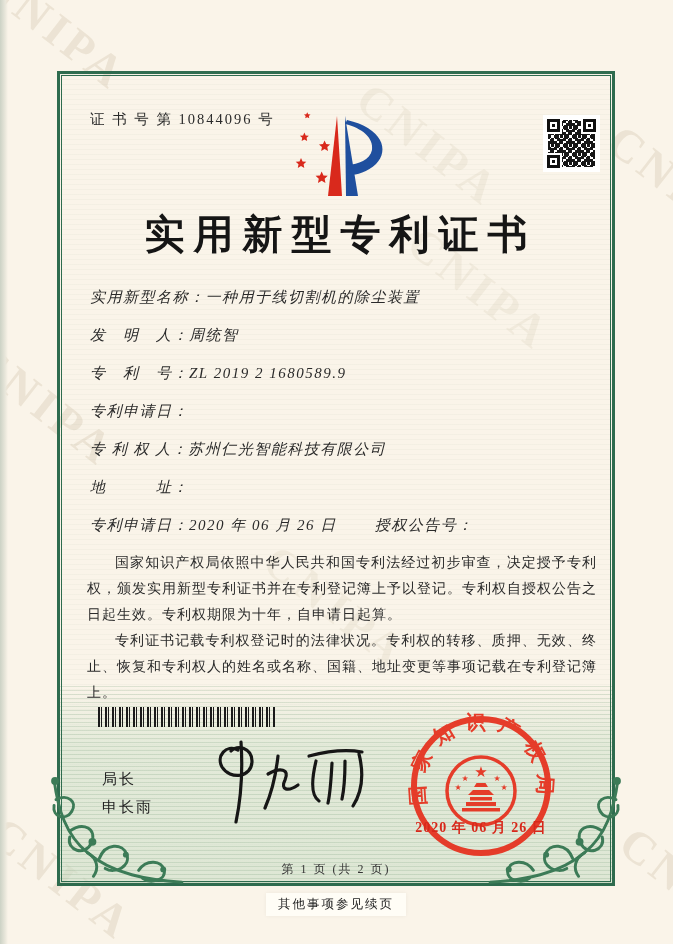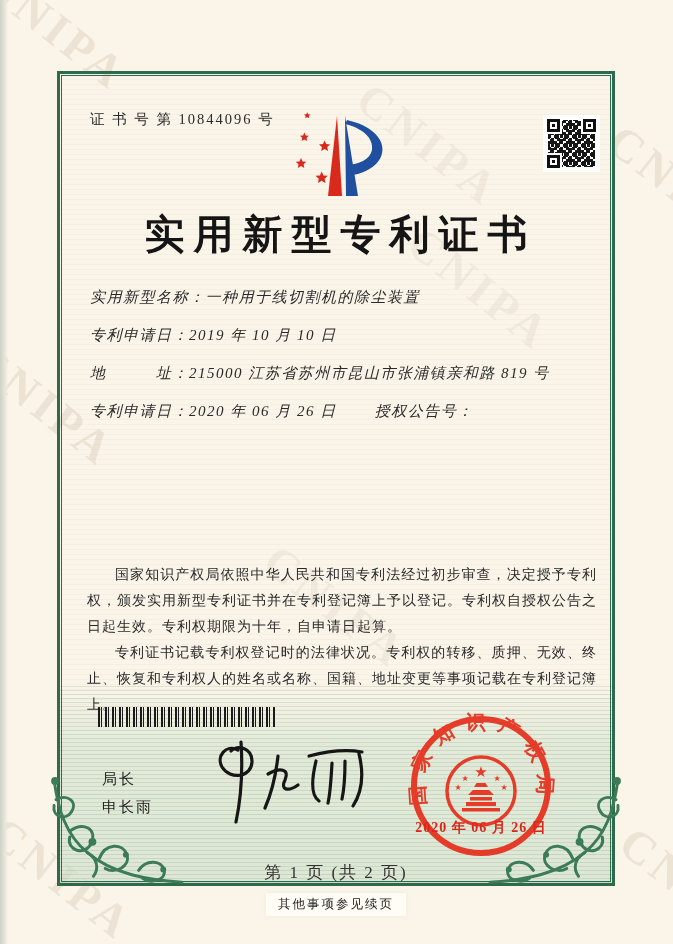--- a/index.html
+++ b/index.html
@@ -40,34 +40,34 @@
     font-size:40px; font-weight:bold; letter-spacing:9px; color:#151515; text-indent:9px; }
   
   .fields { position:absolute; left:30px; right:24px; top:212px; z-index:2; font-size:15px; letter-spacing:1.5px;font-style:italic; }
   .frow { display:flex; margin-bottom:15px; line-height:23px; }
   .fpair { display:flex; }
   .fpair.second { margin-left:38px;justify-content:center; }
   .flabel { white-space:nowrap; }
   .fvalue { white-space:nowrap; }
   
   .paras { position:absolute; left:27px; top:476px; width:510px; z-index:2;
-    font-size:14px; line-height:26px; letter-spacing:1px; text-align:justify;margin-top:12px; }
+    font-size:14px; line-height:26px; letter-spacing:1px; text-align:justify; }
   .paras p { text-indent:2em; }
   
   .barcode { position:absolute; left:38px; top:633px; width:177px; height:20px; z-index:2;
     background:repeating-linear-gradient(90deg,#1a1a1a 0 2px,rgba(0,0,0,0) 2px 3px,#1a1a1a 3px 4px,rgba(0,0,0,0) 4px 7px,#1a1a1a 7px 9px,rgba(0,0,0,0) 9px 10px,#1a1a1a 10px 11px,rgba(0,0,0,0) 11px 14px); }
   
   .sigblock { position:absolute; left:42px; top:691px; z-index:2; font-family:"Liberation Sans","DejaVu Sans",sans-serif;
     font-size:15px; font-weight:normal; line-height:28px; color:#222; letter-spacing:2px; }
   .handsig { position:absolute; left:146px; top:660px; z-index:2; }
   
   .seal { position:absolute; left:346px; top:637px; width:150px; height:150px; z-index:3; opacity:0.93; }
   .sealdate { position:absolute; left:338px; top:745px; width:166px; z-index:4; text-align:center;
     color:#d8281b; font-weight:bold; font-size:14px; letter-spacing:1px; }
-  .pagenum { position:absolute; left:0; right:0; top:787px; text-align:center; z-index:2; font-size:17px; letter-spacing:2px; color:#333; }
+  .pagenum { position:absolute; left:0; right:0; top:787px; text-align:center; z-index:2; font-size:12px; letter-spacing:2px; color:#333; }
   
   .orn { position:absolute; width:138px; height:118px; z-index:1; }
   .orn-l { left:-12px; top:700px; }
   .orn-r { right:-12px; top:700px; transform:scaleX(-1); }
   
   .note { position:absolute; top:893px; left:336px; transform:translateX(-50%); z-index:2;
     background:#fffdf6; padding:3px 12px; font-size:12.5px; letter-spacing:2px; color:#222; box-shadow:0 0 4px rgba(0,0,0,0.05); }
 </style>
 </head>
 <body>
@@ -111,26 +111,36 @@
     </div>
 
     <div class="title">实用新型专利证书</div>
 
     <div class="fields">
       <div class="frow">
           <span class="flabel">实用新型名称：</span>
           <span class="fvalue">一种用于线切割机的除尘装置</span>
         </div>
       <div class="frow">
+          <span class="flabel">发　明　人：</span>
+          <span class="fvalue">周统智</span>
+        </div>
+      <div class="frow">
+          <span class="flabel">专　利　号：</span>
+          <span class="fvalue">ZL 2019 2 1680589.9</span>
+        </div>
+      <div class="frow">
           <span class="flabel">专利申请日：</span>
-          <span class="fvalue">2019 年 10 月 10 日</span>
+        </div>
+      <div class="frow">
+          <span class="flabel">专 利 权 人：</span>
+          <span class="fvalue">苏州仁光智能科技有限公司</span>
         </div>
       <div class="frow">
           <span class="flabel">地　　　址：</span>
-          <span class="fvalue">215000 江苏省苏州市昆山市张浦镇亲和路 819 号</span>
         </div>
       <div class="frow">
         <span class="fpair">
             <span class="flabel">专利申请日：</span>
             <span class="fvalue">2020 年 06 月 26 日</span>
           </span>
         <span class="fpair second">
             <span class="flabel">授权公告号：</span>
           </span>
       </div>

